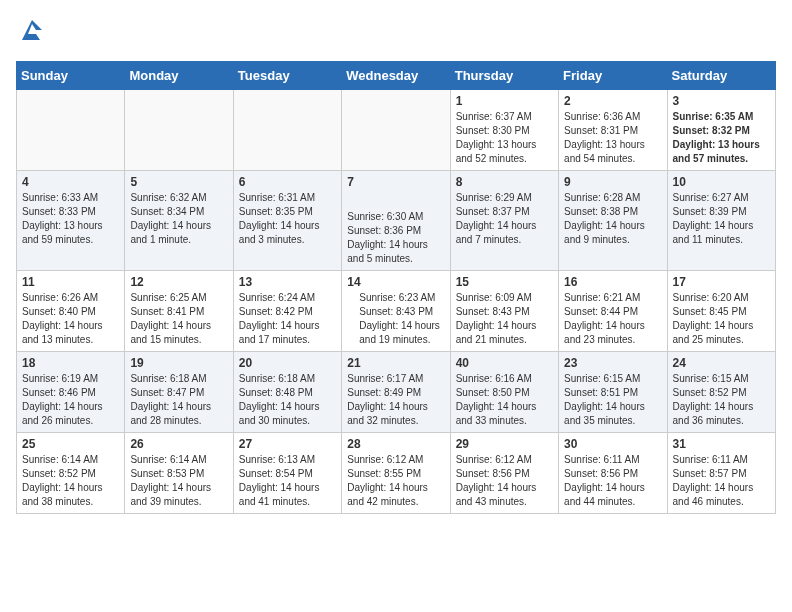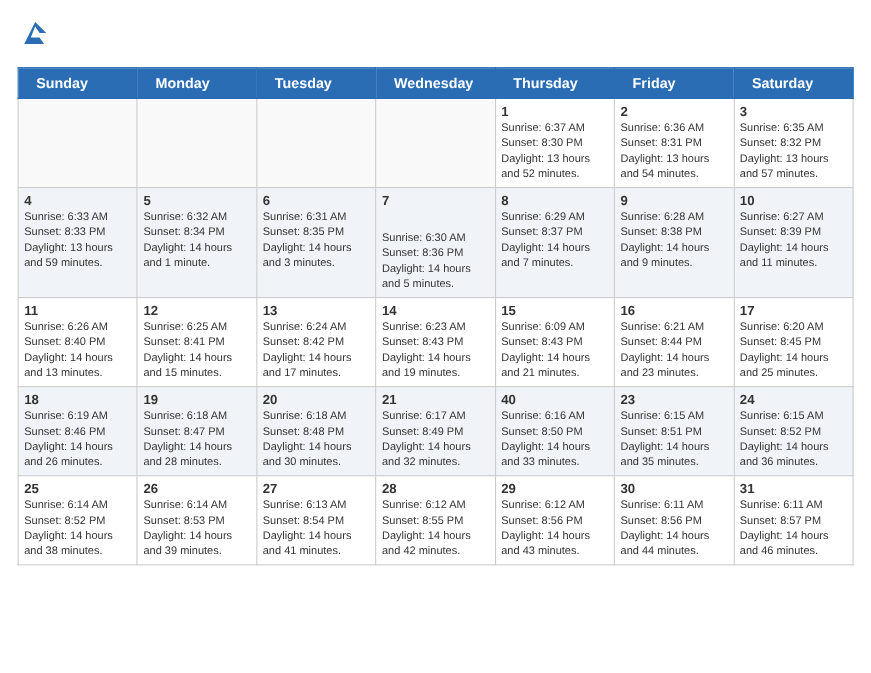--- a/index.html
+++ b/index.html
@@ -50,21 +50,21 @@
     }
     table {
       width: 100%;
       border-collapse: collapse;
     }
     th {
       background-color: #2a6db5;
       color: #fff;
       font-size: 13px;
       font-weight: bold;
-      padding: 6px 16px;
+      padding: 6px 4px;
       text-align: left;
       border: 1px solid #2a6db5;
     }
     td {
       vertical-align: top;
       border: 1px solid #ccc;
       padding: 4px 5px;
       font-size: 10.5px;
       color: #333;
       width: 14.28%;
@@ -137,21 +137,21 @@
         </td>
         <td>
           <span class="day-num">2</span>
           <div class="day-info" style="white-space: pre-line;">Sunrise: 6:36 AM
 Sunset: 8:31 PM
 Daylight: 13 hours
 and 54 minutes.</div>
         </td>
         <td>
           <span class="day-num">3</span>
-          <div class="day-info" style="white-space: pre-line;">Sunrise: 6:35 AM
+          <div class="day-info" style="white-space: pre-line; font-weight: bold;">Sunrise: 6:35 AM
 Sunset: 8:32 PM
 Daylight: 13 hours
 and 57 minutes.</div>
         </td>
       </tr>
       <tr>
         <td>
           <span class="day-num">4</span>
           <div class="day-info" style="white-space: pre-line;">Sunrise: 6:33 AM
 Sunset: 8:33 PM
@@ -218,21 +218,21 @@
         </td>
         <td>
           <span class="day-num">13</span>
           <div class="day-info" style="white-space: pre-line;">Sunrise: 6:24 AM
 Sunset: 8:42 PM
 Daylight: 14 hours
 and 17 minutes.</div>
         </td>
         <td>
           <span class="day-num">14</span>
-          <div class="day-info" style="white-space: pre-line;">Sunrise: 6:23 AM
+          <div class="day-info" style="white-space: pre-line; margin-left: 12px;">Sunrise: 6:23 AM
 Sunset: 8:43 PM
 Daylight: 14 hours
 and 19 minutes.</div>
         </td>
         <td>
           <span class="day-num">15</span>
           <div class="day-info" style="white-space: pre-line;">Sunrise: 6:09 AM
 Sunset: 8:43 PM
 Daylight: 14 hours
 and 21 minutes.</div>

